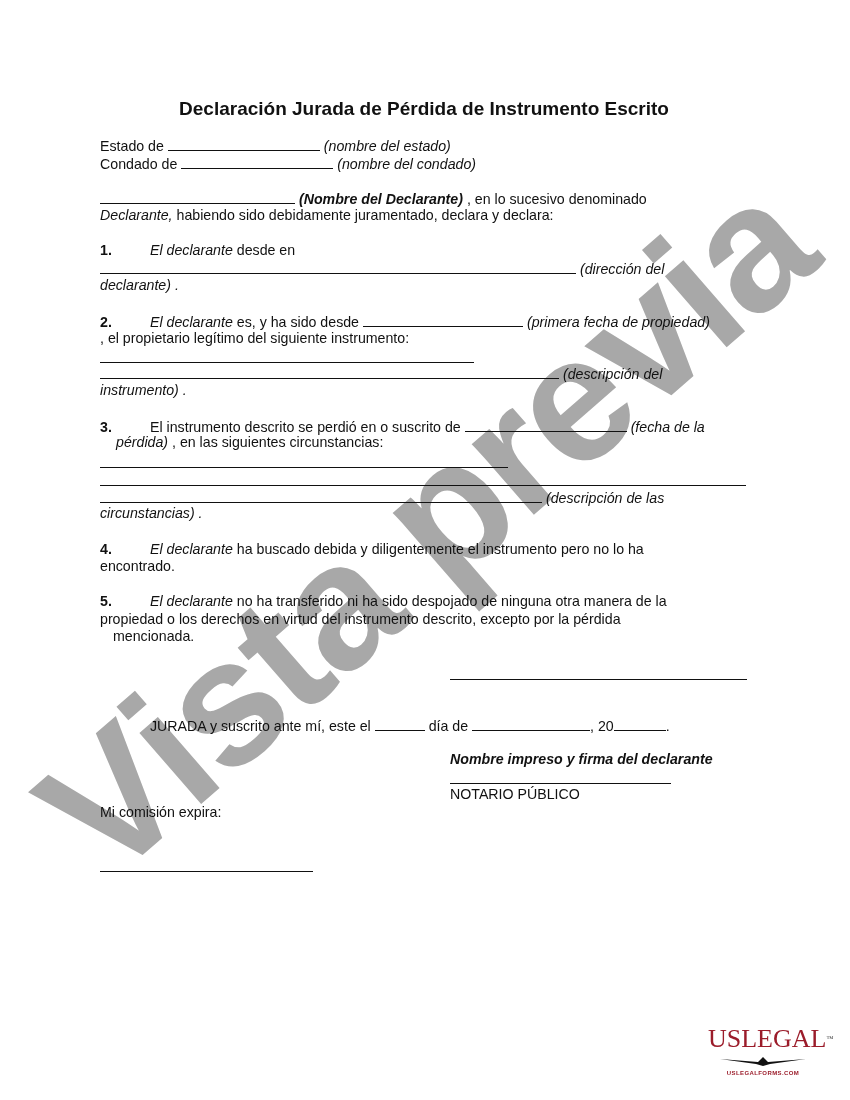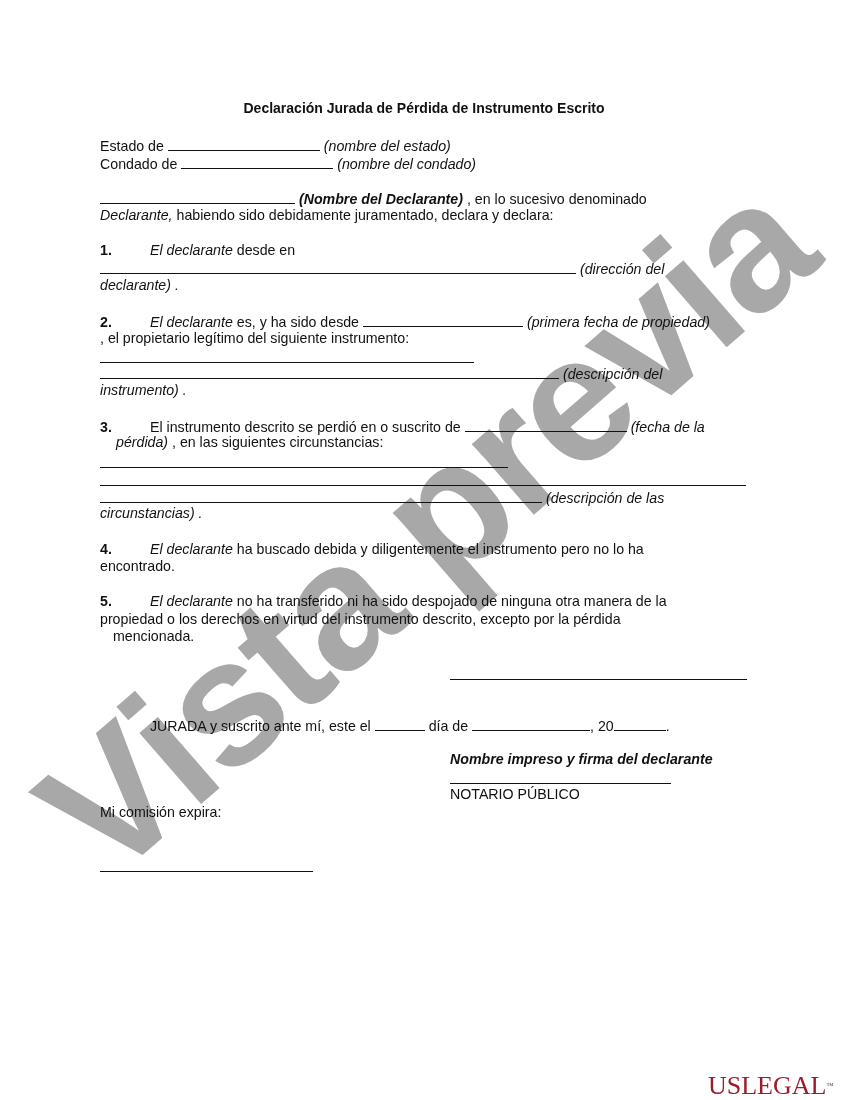--- a/index.html
+++ b/index.html
@@ -10,28 +10,28 @@
     position: absolute; left: 425px; top: 528px;
     transform: translate(-50%, -50%) rotate(-41deg);
     font-family: "Liberation Sans", sans-serif; font-weight: bold;
     font-size: 178px; color: #a8a8a8; white-space: nowrap; letter-spacing: -4px;
     z-index: 0; user-select: none;
   }
   .content { position: absolute; left: 100px; top: 0; width: 648px; z-index: 1;
              font-size: 14.2px; line-height: 17.5px; }
   .abs { position: absolute; white-space: nowrap; }
   .title { position: absolute; top: 100px; left: 0; width: 648px; text-align: center;
-           font-weight: bold; font-size: 14px; }
+           font-weight: bold; font-size: 19px; }
   .line { display: inline-block; border-bottom: 1px solid #111; height: 14px; vertical-align: baseline; }
   .hr { position: absolute; border-top: 1px solid #111; height: 0; }
   i { font-style: italic; }
   b { font-weight: bold; }
   .num { display: inline-block; width: 50px; font-weight: bold; }
   .logo { position: absolute; left: 708px; top: 1026px; width: 110px; z-index: 1; text-align: center; }
-  .logo-text { font-family: "Liberation Serif", serif; font-size: 26px; color: #9b1c2a; letter-spacing: 0px; line-height: 26px; margin-top: 47px; }
+  .logo-text { font-family: "Liberation Serif", serif; font-size: 26px; color: #9b1c2a; letter-spacing: 0px; line-height: 26px; }
   .logo-text .tm { font-size: 7px; vertical-align: top; color: #333; }
   .logo-eagle { height: 10px; margin-top: 1px; }
   .logo-url { font-family: "Liberation Sans", sans-serif; font-size: 6px; color: #9b1c2a; font-weight: bold; letter-spacing: 0.4px; }
 </style>
 </head>
 <body>
 
 <div class="page">
 
   <div class="watermark">Vista previa</div>

